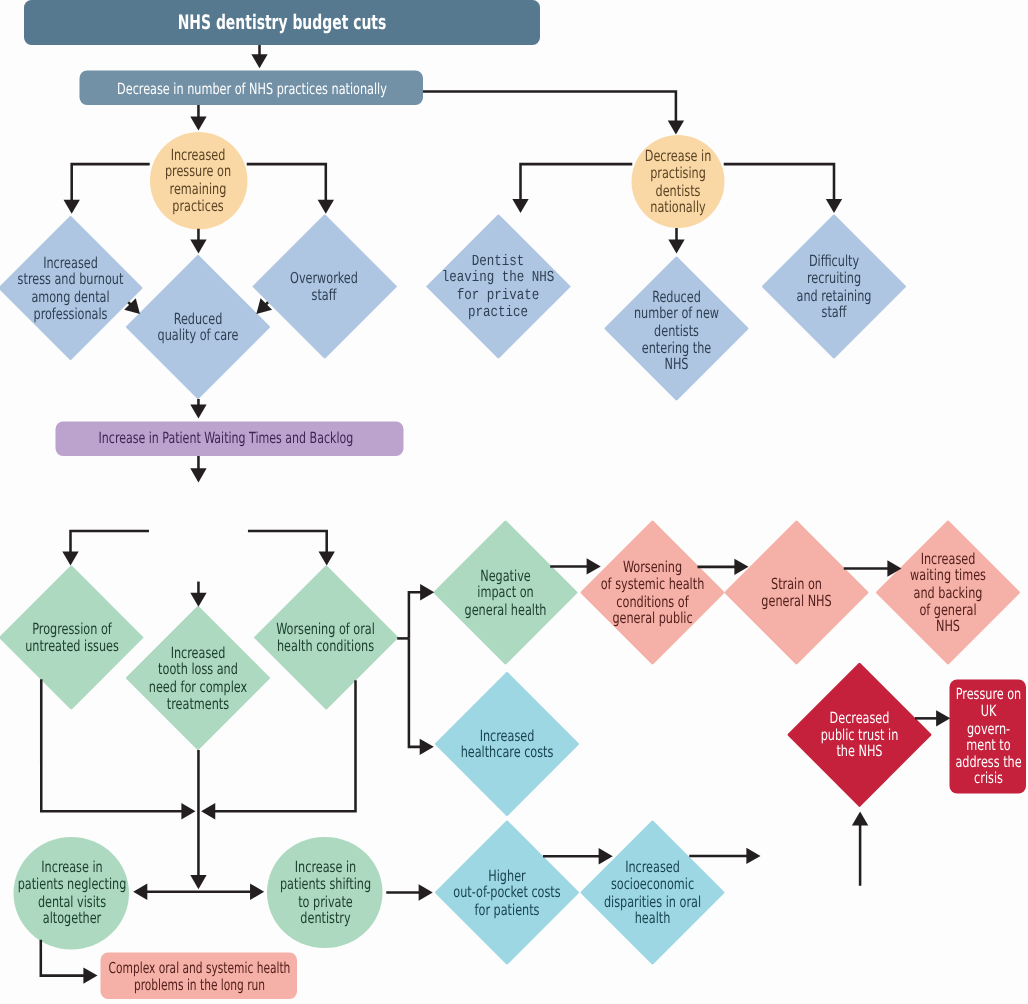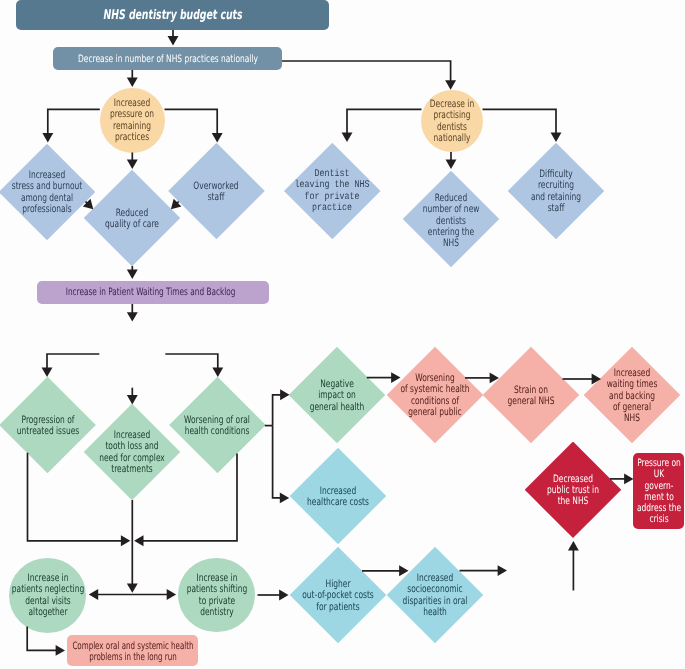--- a/index.html
+++ b/index.html
@@ -145,21 +145,21 @@
       </g>
       <g>
         <polyline points="573.4,590.5 573.4,548.708" fill="none" stroke="#231f20" stroke-width="1.7" stroke-linejoin="miter" stroke-linecap="butt"></polyline>
         <polygon points="573.4,541 578.85,550.4 567.9499999999999,550.4" fill="#231f20"></polygon>
       </g>
       <g>
         <polyline points="610,478.9 625.792,478.9" fill="none" stroke="#231f20" stroke-width="1.7" stroke-linejoin="miter" stroke-linecap="butt"></polyline>
         <polygon points="633.5,478.9 624.1,484.34999999999997 624.1,473.45" fill="#231f20"></polygon>
       </g>
     </svg>
-<div class="node rect" style="left: 16px; top: 0px; width: 313px; height: 30px; z-index: 3; font-style: italic;">
+<div class="node rect" style="left: 16px; top: 0px; width: 344px; height: 30px; z-index: 3;">
       <div class="shape" style="background: rgb(86, 121, 143);"></div>
       <div class="lbl" style="color: rgb(255, 255, 255); font-size: 13.3px; line-height: 14px; font-weight: 700; transform: translate(-50%, -50%) translateY(1px) scaleX(0.776);">NHS dentistry budget cuts</div>
     </div>
     <div class="node rect" style="left: 53px; top: 47px; width: 229px; height: 23px; z-index: 3;">
       <div class="shape" style="background: rgb(115, 145, 166);"></div>
       <div class="lbl" style="color: rgb(255, 255, 255); font-size: 10.2px; line-height: 11.3px; transform: translate(-50%, -50%) translateY(1px) scaleX(0.818);">Decrease in number of NHS practices nationally</div>
     </div>
     <div class="node circle" style="left: 99.5px; top: 87.5px; width: 65px; height: 65px; z-index: 3;">
       <div class="shape" style="background: rgb(250, 216, 166);"></div>
       <div class="lbl" style="color: rgb(90, 68, 36); font-size: 10.2px; line-height: 11.3px; transform: translate(-50%, -50%) translateY(1px) scaleX(0.818);">Increased

